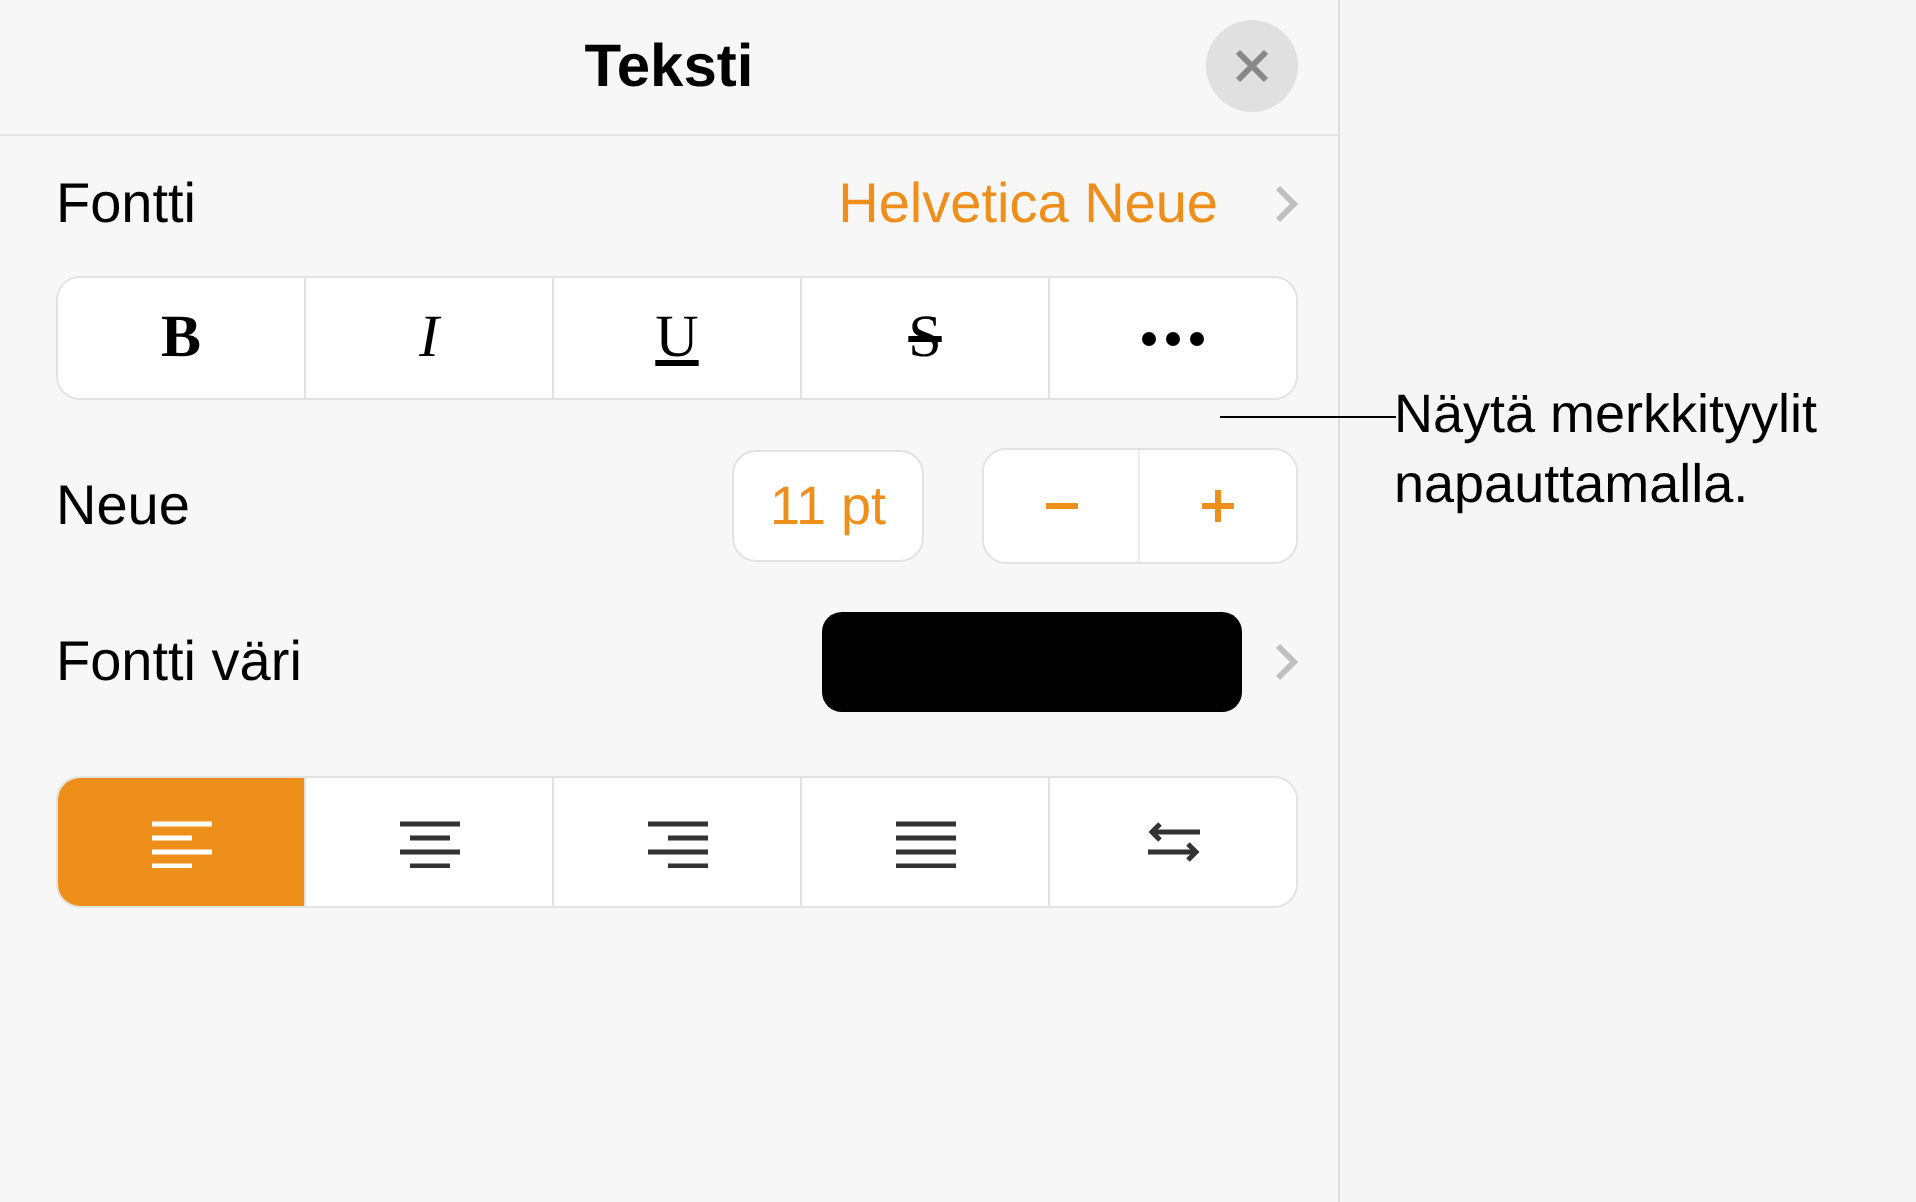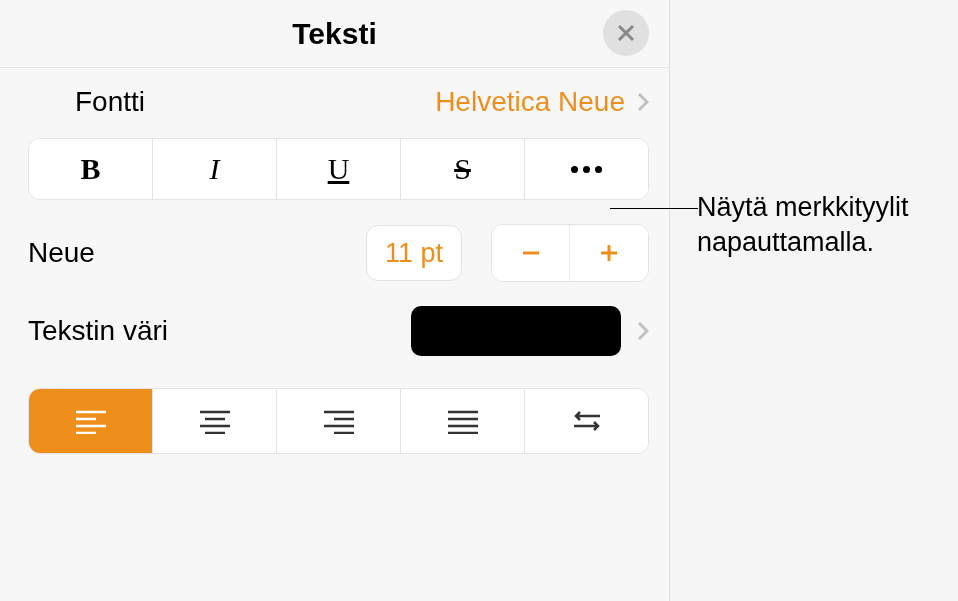--- a/index.html
+++ b/index.html
@@ -57,31 +57,30 @@
       stroke-width: 3;
       fill: none;
     }
     .content {
       padding: 18px 20px 0 28px;
     }
     .font-row {
       display: flex;
       justify-content: space-between;
       margin-bottom: 20px;
-      margin-left: 47px;
     }
     .label {
       font-size: 28px;
       color: #000;
       font-weight: 400;
     }
     .font-value-wrap {
       display: flex;
       align-items: center;
-      gap: 12px;
+      gap: 28px;
     }
     .font-value {
       font-size: 28px;
       color: #ee8f1c;
       font-weight: 400;
     }
     .chevron {
       width: 12px;
       height: 20px;
       stroke: #c0c0c0;
@@ -301,21 +300,21 @@
             <svg width="24" height="24" viewBox="0 0 24 24">
               <line x1="4" y1="12" x2="20" y2="12"></line>
               <line x1="12" y1="4" x2="12" y2="20"></line>
             </svg>
           </button>
         </div>
       </div>
     </div>
 
     <div class="color-row">
-      <span class="label">Tekstin väri</span>
+      <span class="label">Fontti väri</span>
       <div class="color-controls">
         <div class="color-swatch"></div>
         <svg class="chevron" viewBox="0 0 12 20">
           <polyline points="2,2 10,10 2,18"></polyline>
         </svg>
       </div>
     </div>
 
     <div class="align-buttons">
       <button class="align-btn active">

